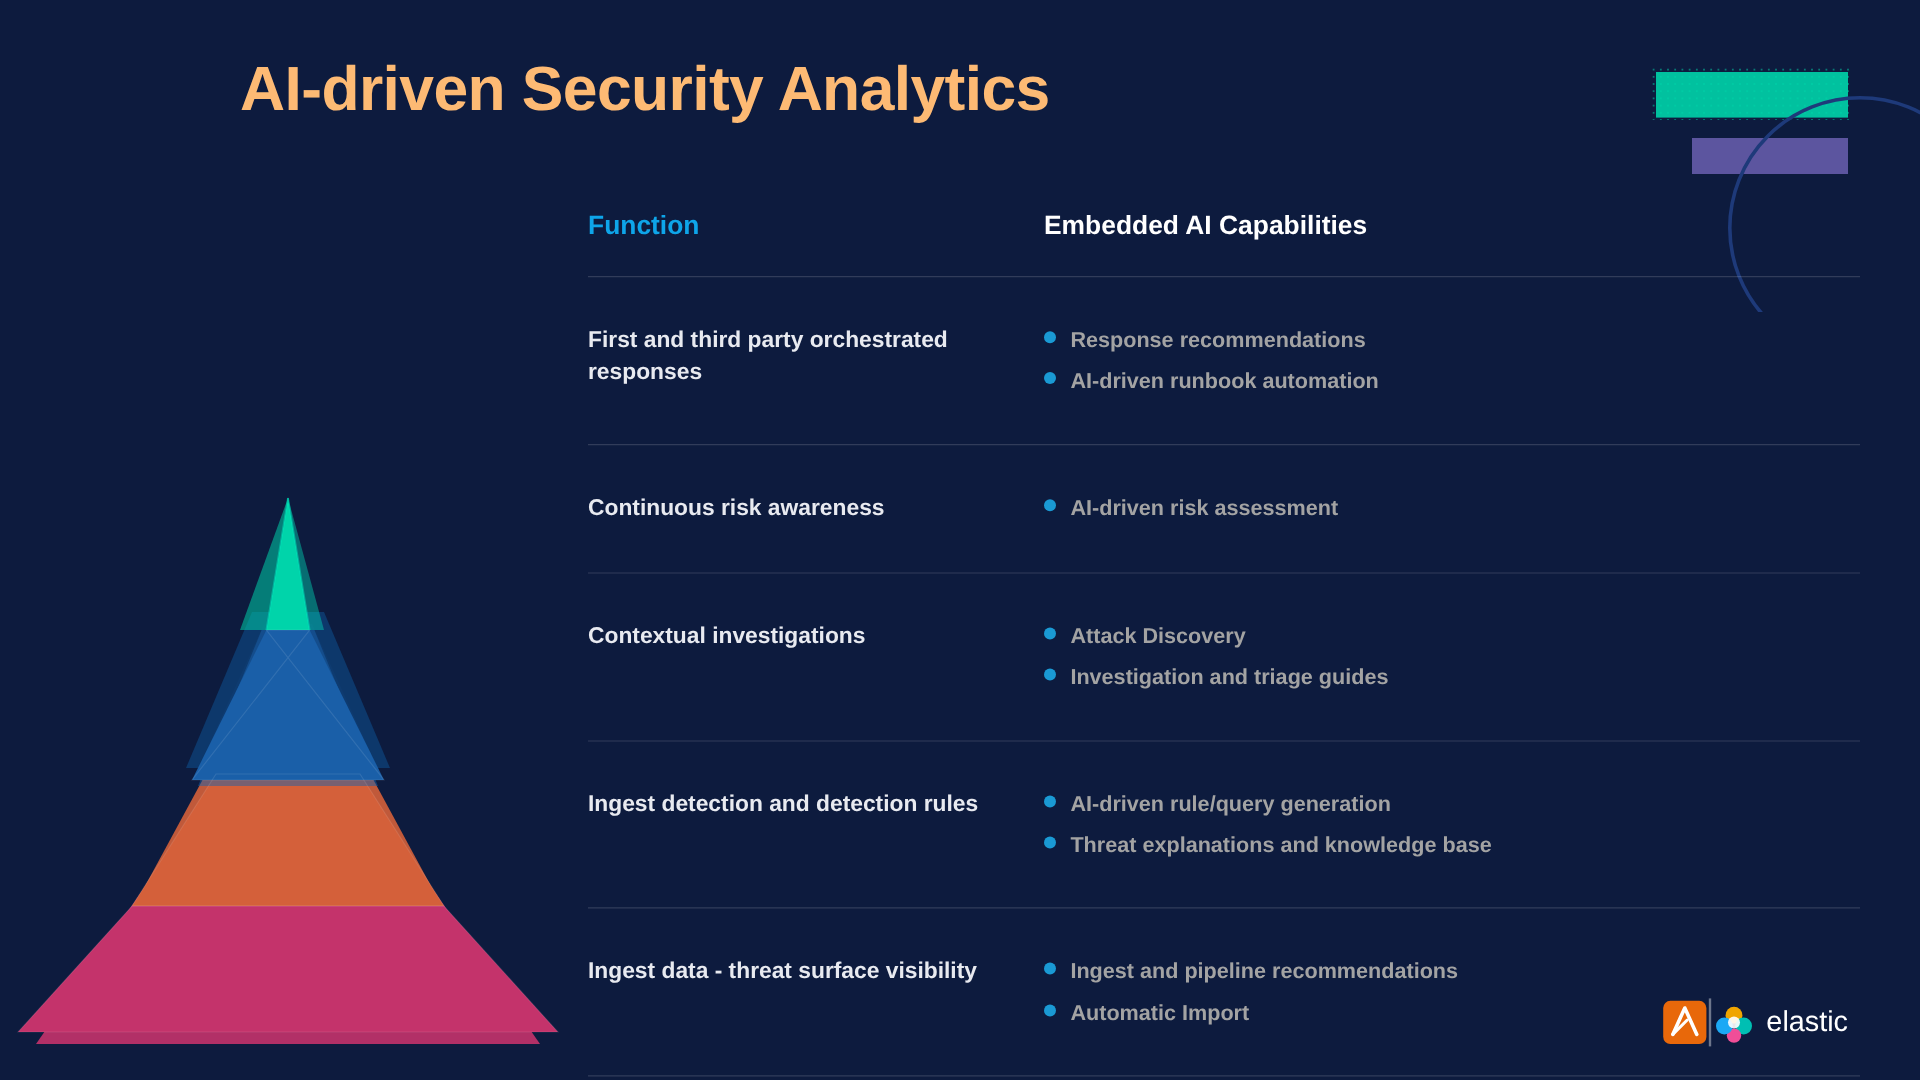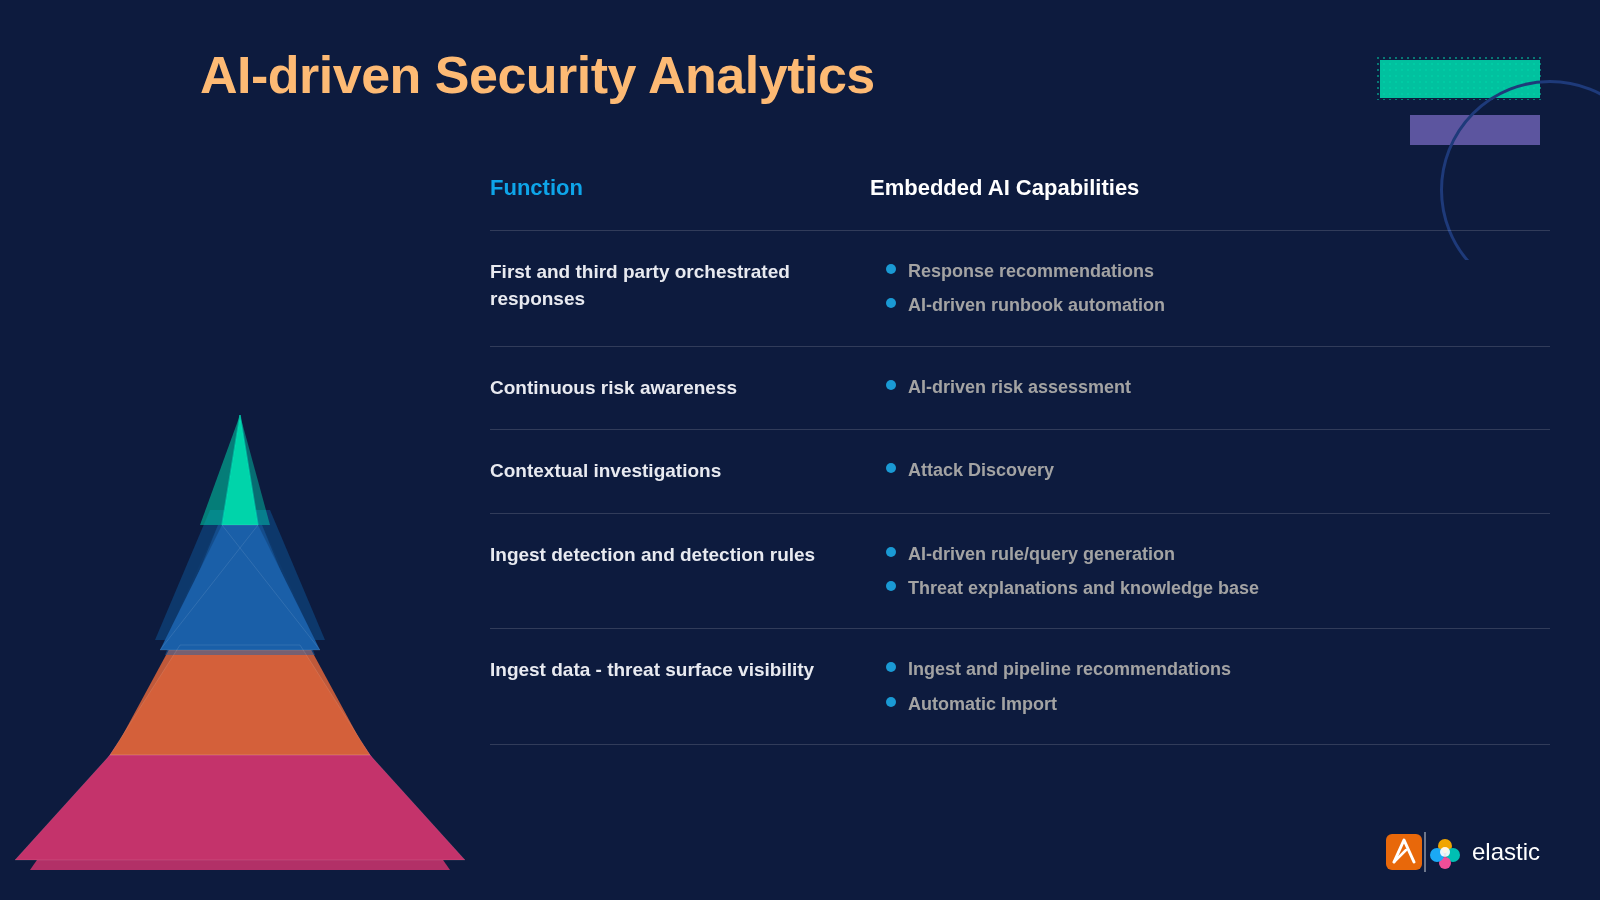--- a/index.html
+++ b/index.html
@@ -121,22 +121,22 @@
       position: absolute;
       top: 230px;
       left: 490px;
       width: 1060px;
     }
 
     .table-row {
       display: flex;
       align-items: flex-start;
       border-top: 1px solid rgba(255,255,255,0.15);
-      padding: 28px 0;
-      gap: 16px;
+      padding: 40px 0;
+      gap: 0;
     }
 
     .table-row:last-child {
       border-bottom: 1px solid rgba(255,255,255,0.15);
     }
 
     .func-cell {
       width: 380px;
       padding-right: 20px;
     }
@@ -300,20 +300,24 @@
 
   <div class="table-row">
     <div class="func-cell">
       <span class="func-text">Contextual investigations</span>
     </div>
     <div class="ai-cell">
       <div class="ai-item">
         <span class="bullet"></span>
         <span>Attack Discovery</span>
       </div>
+      <div class="ai-item">
+        <span class="bullet"></span>
+        <span>Investigation and triage guides</span>
+      </div>
     </div>
   </div>
 
   <div class="table-row">
     <div class="func-cell">
       <span class="func-text">Ingest detection and detection rules</span>
     </div>
     <div class="ai-cell">
       <div class="ai-item">
         <span class="bullet"></span>

